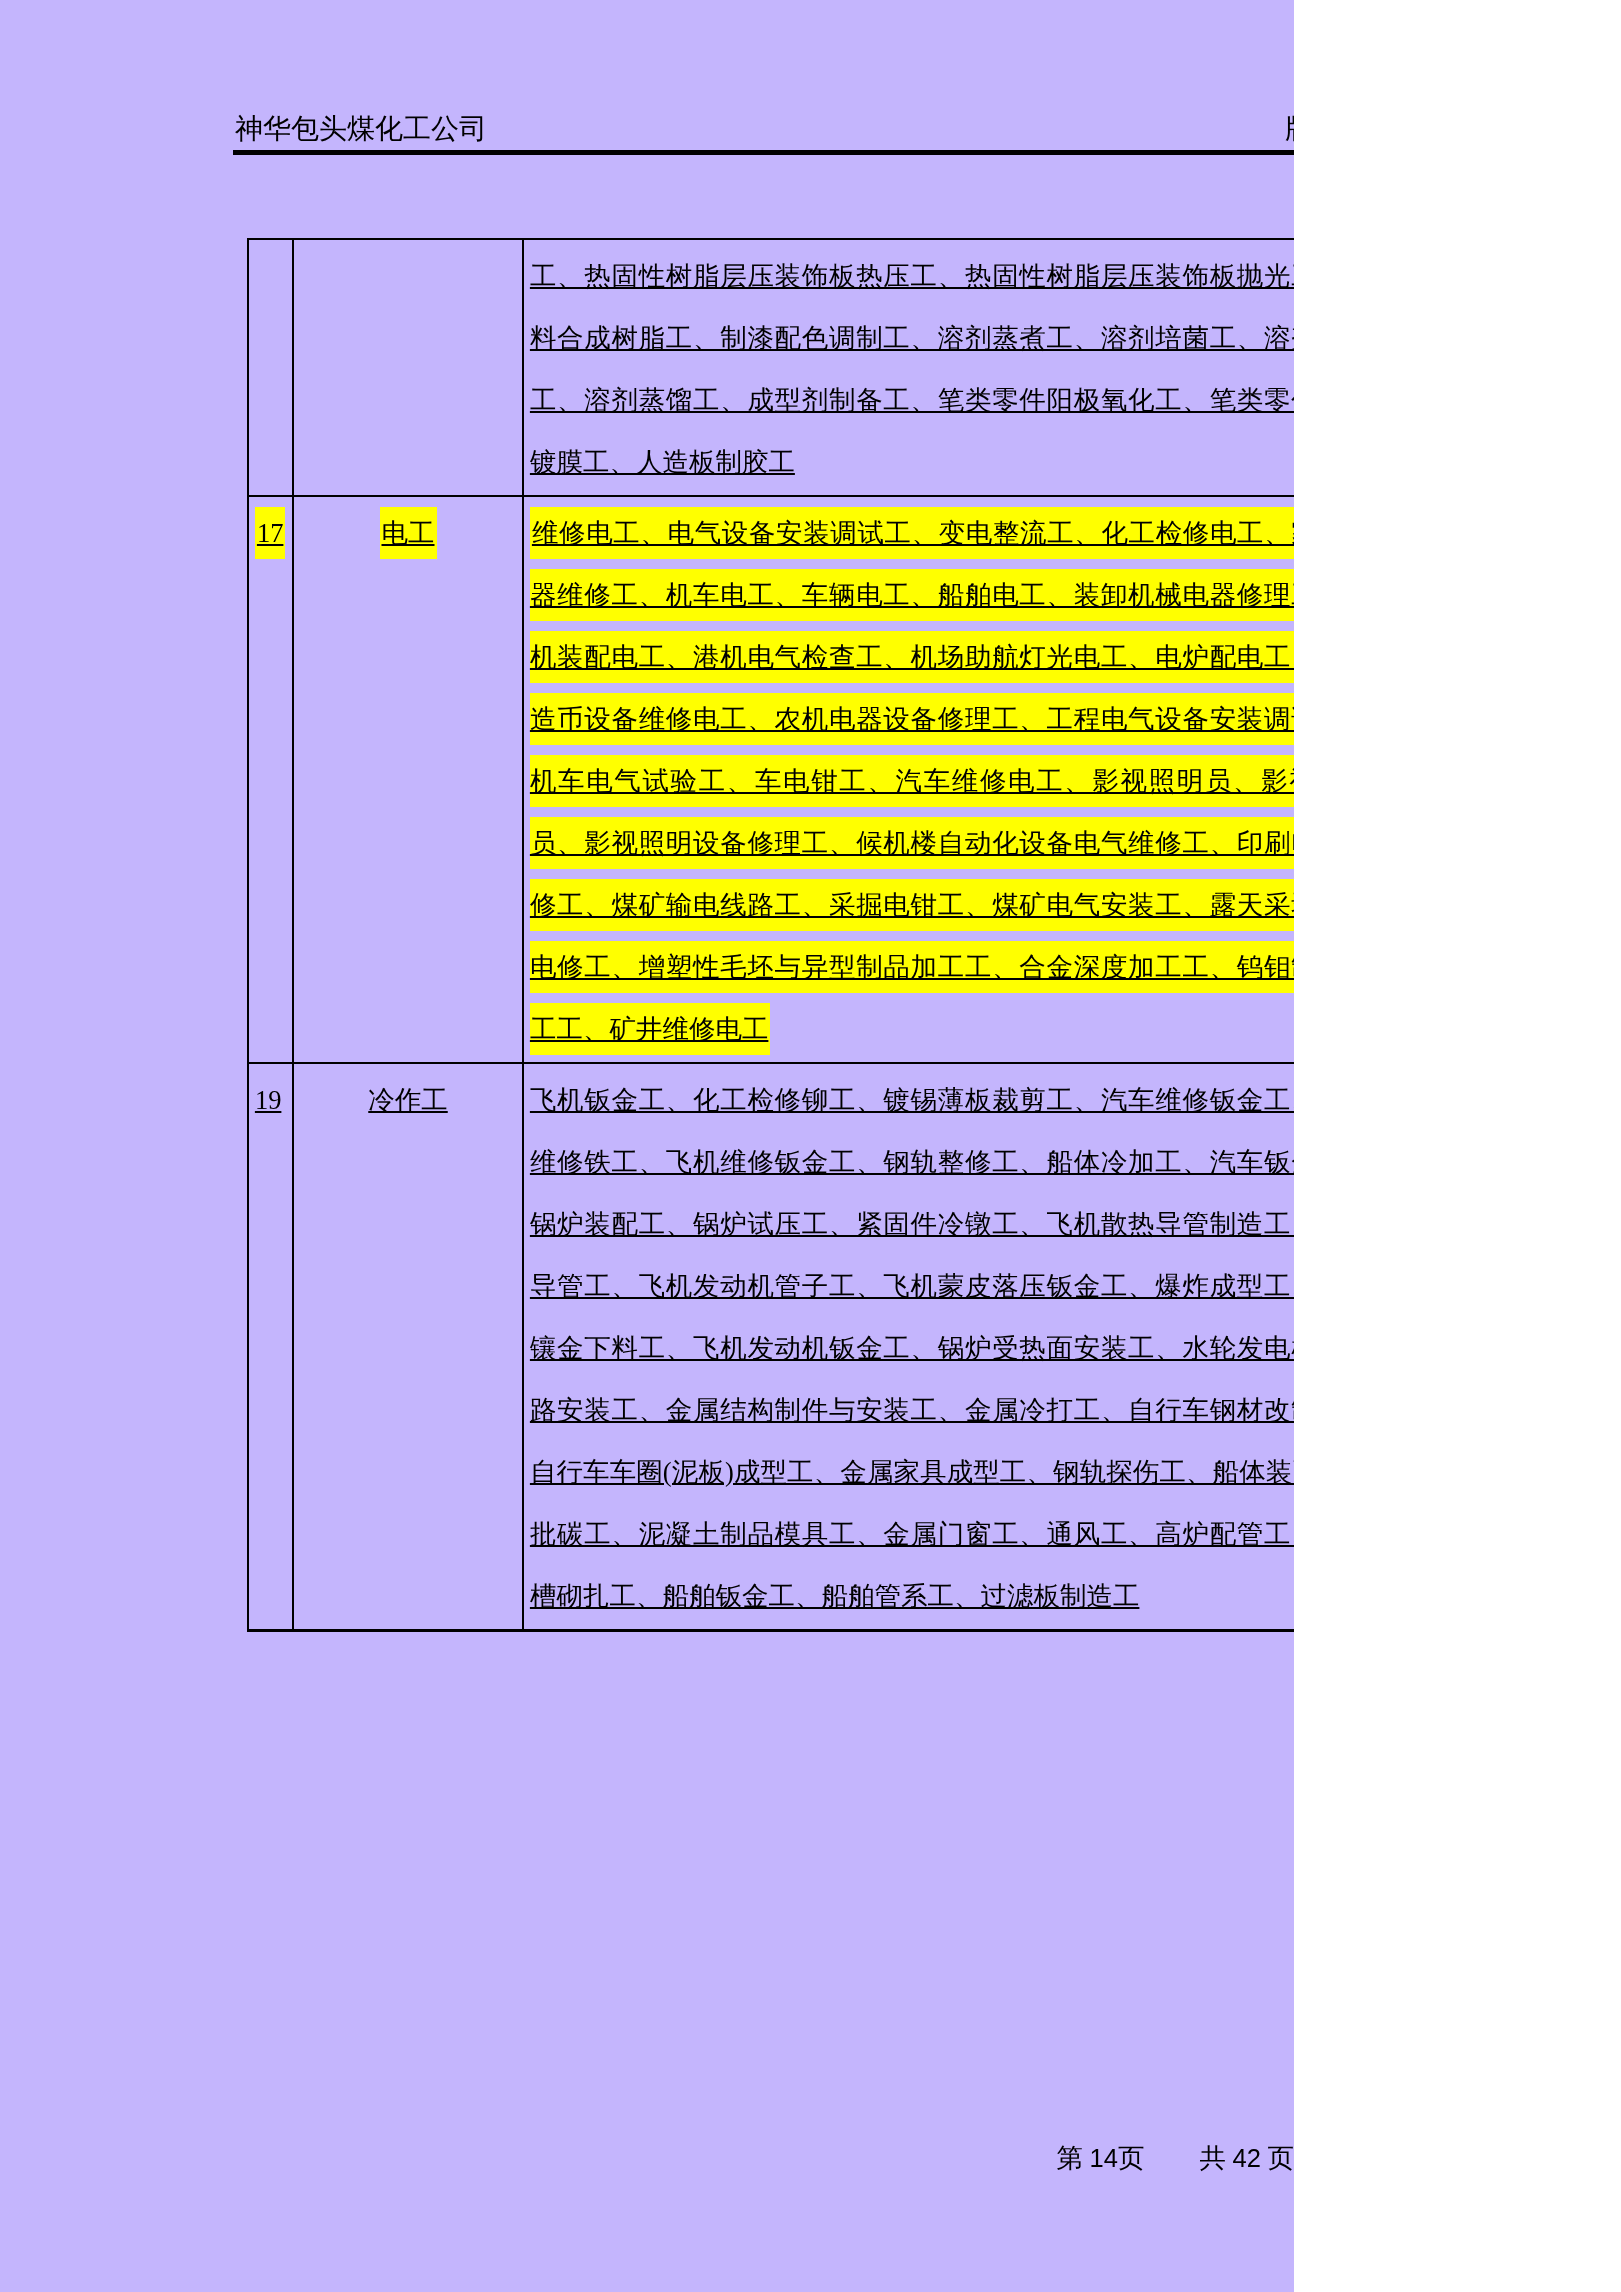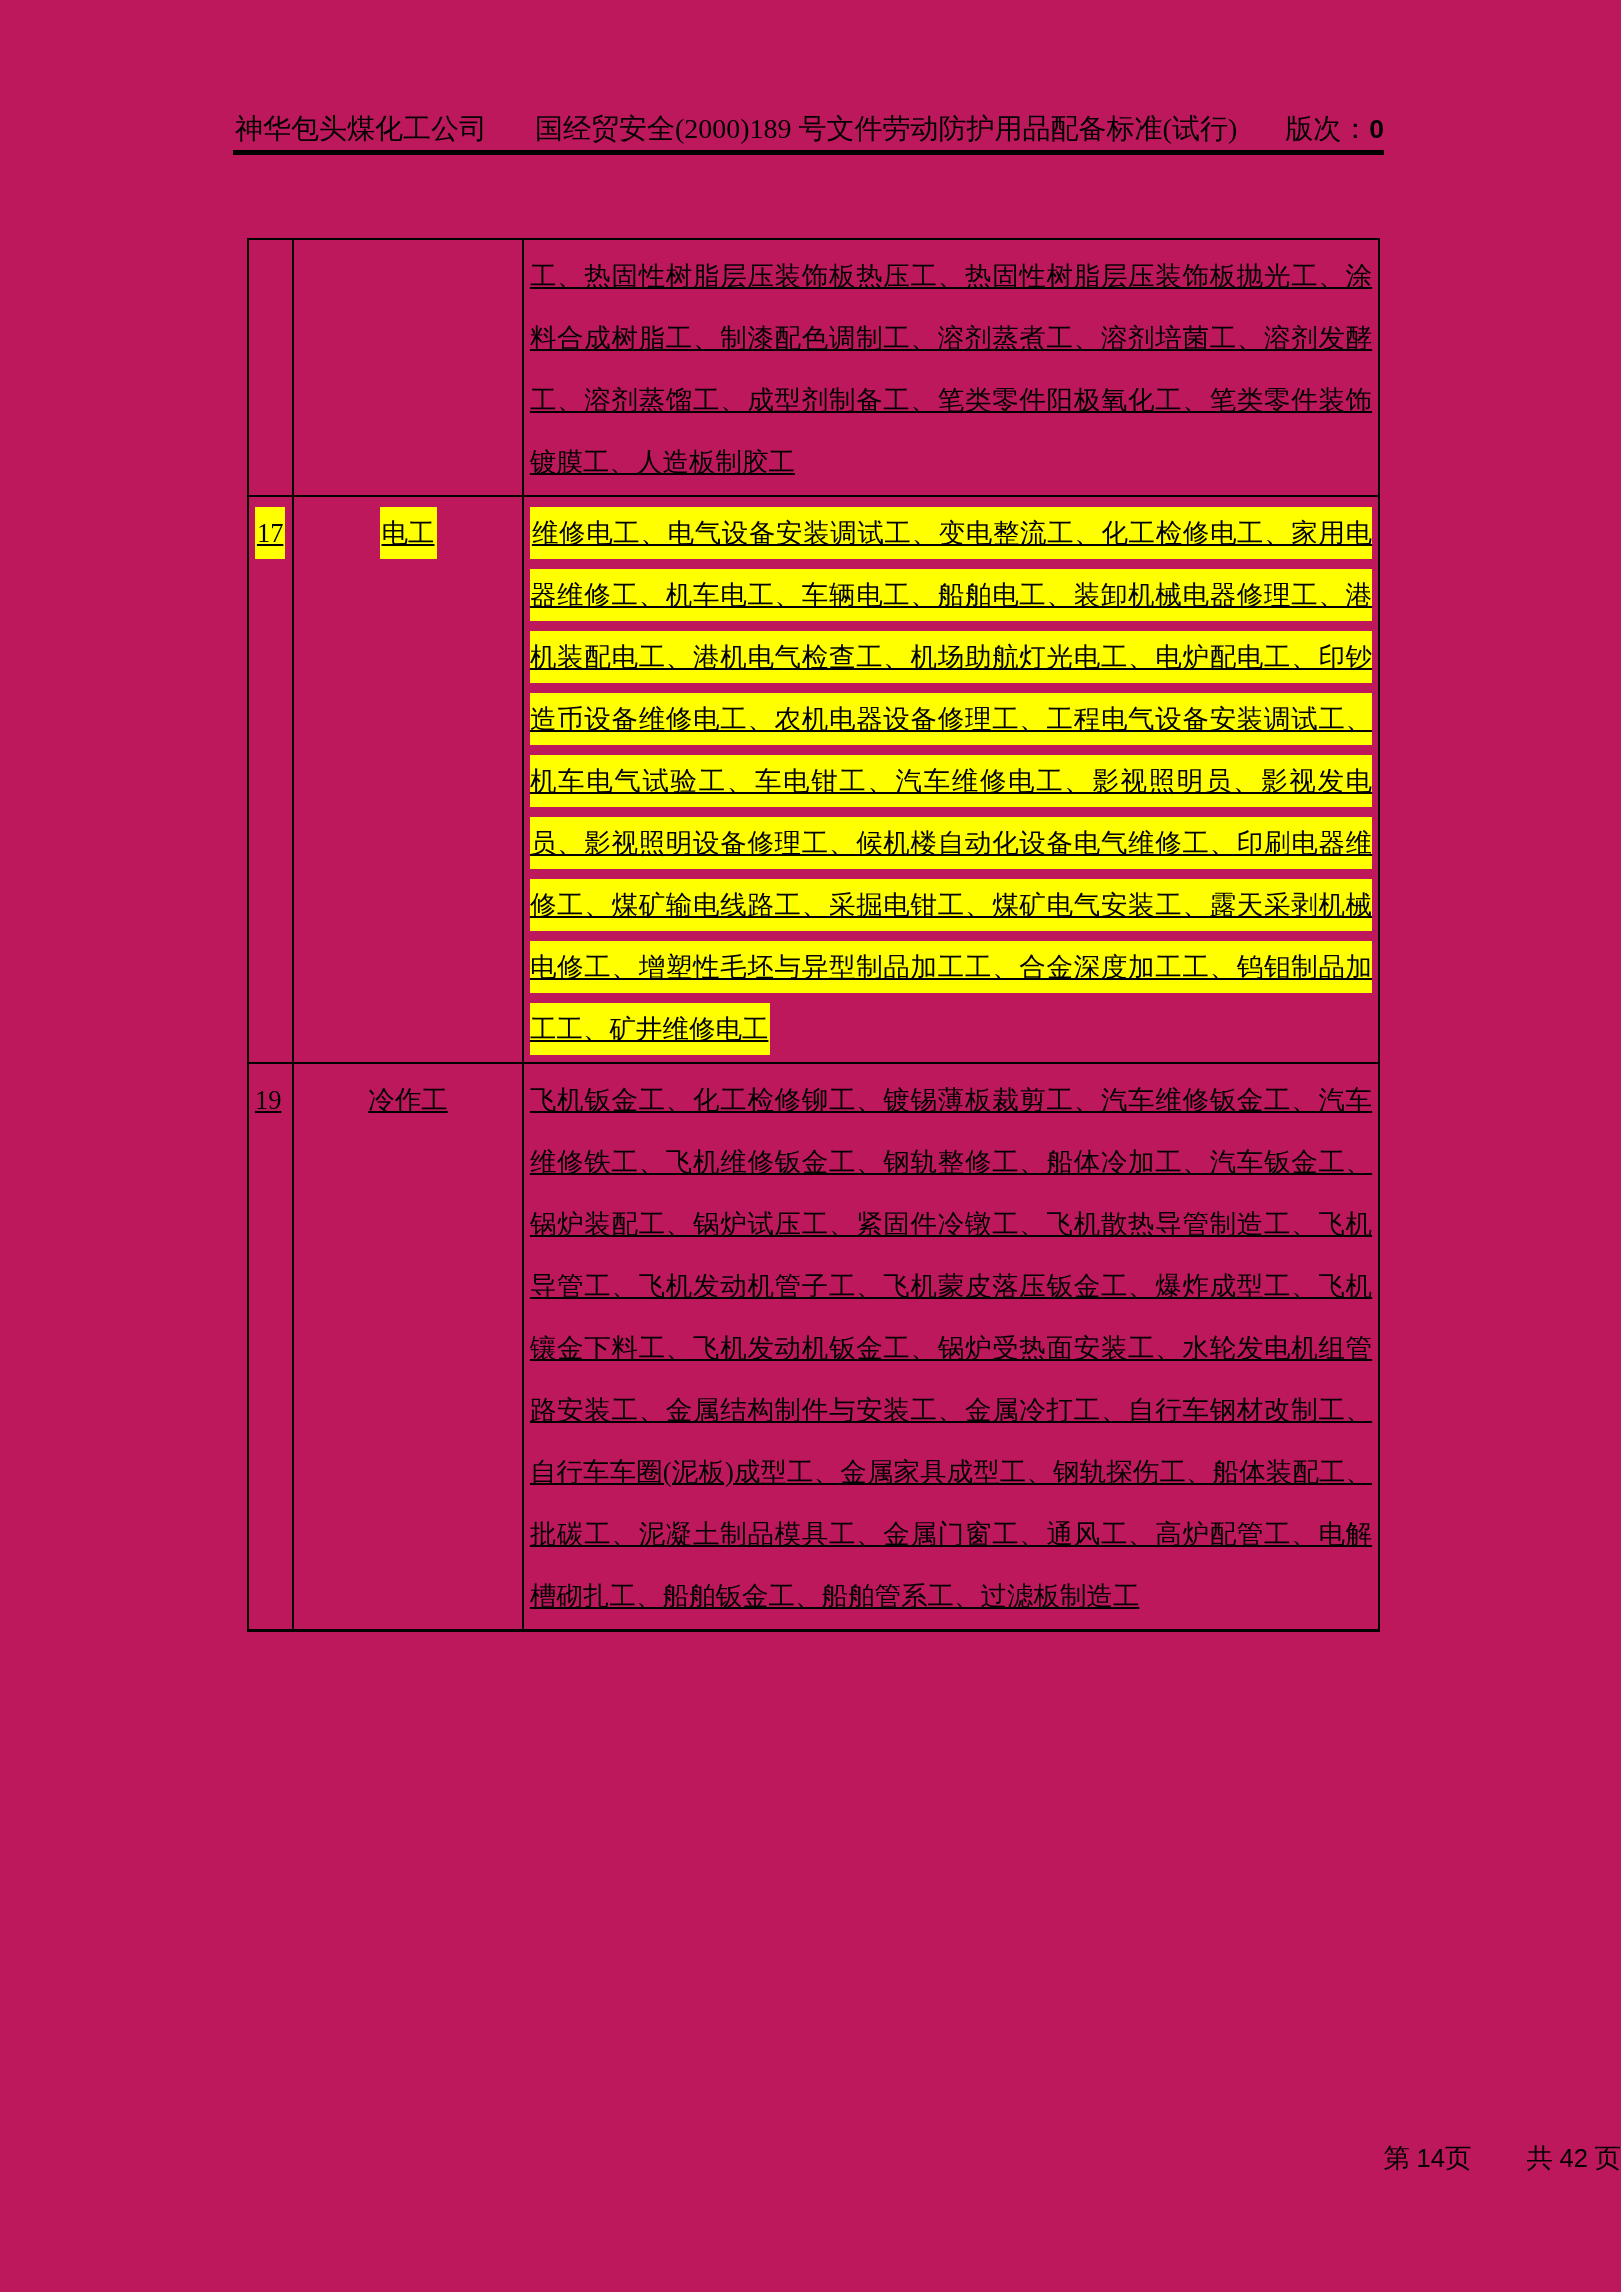--- a/index.html
+++ b/index.html
@@ -1,20 +1,20 @@
 <!DOCTYPE html>
 <html><head>
 <meta charset="utf-8">
 <style>
   * { margin:0; padding:0; box-sizing:border-box; }
   html,body { background:#ffffff; }
   .page {
     position:relative;
-    width:1621px; height:2293px;
-    background:#be185d;
+    width:1294px; height:2293px;
+    background:#c4b5fd;
     color:#000;
     font-family:"Liberation Serif","DejaVu Serif",serif;
     overflow:hidden;
   }
   
   .hdr {
     position:absolute; top:110px; left:235px; width:1149px;
     display:flex; justify-content:space-between; align-items:baseline;
     font-size:28px; white-space:nowrap;
   }
@@ -61,21 +61,20 @@
     font-size:25.5px;
   }
 </style>
 </head>
 <body>
 
 <div class="page">
 
   <div class="hdr">
     <span>神华包头煤化工公司</span>
-    <span>国经贸安全(2000)189 号文件劳动防护用品配备标准(试行)</span>
     <span><span>版次：</span><span class="vernum">0</span></span>
   </div>
 
   <div class="hdr-rule"></div>
 
   <table class="jobs">
     <colgroup>
       <col style="width:45px">
       <col style="width:230px">
       <col style="width:856px">

